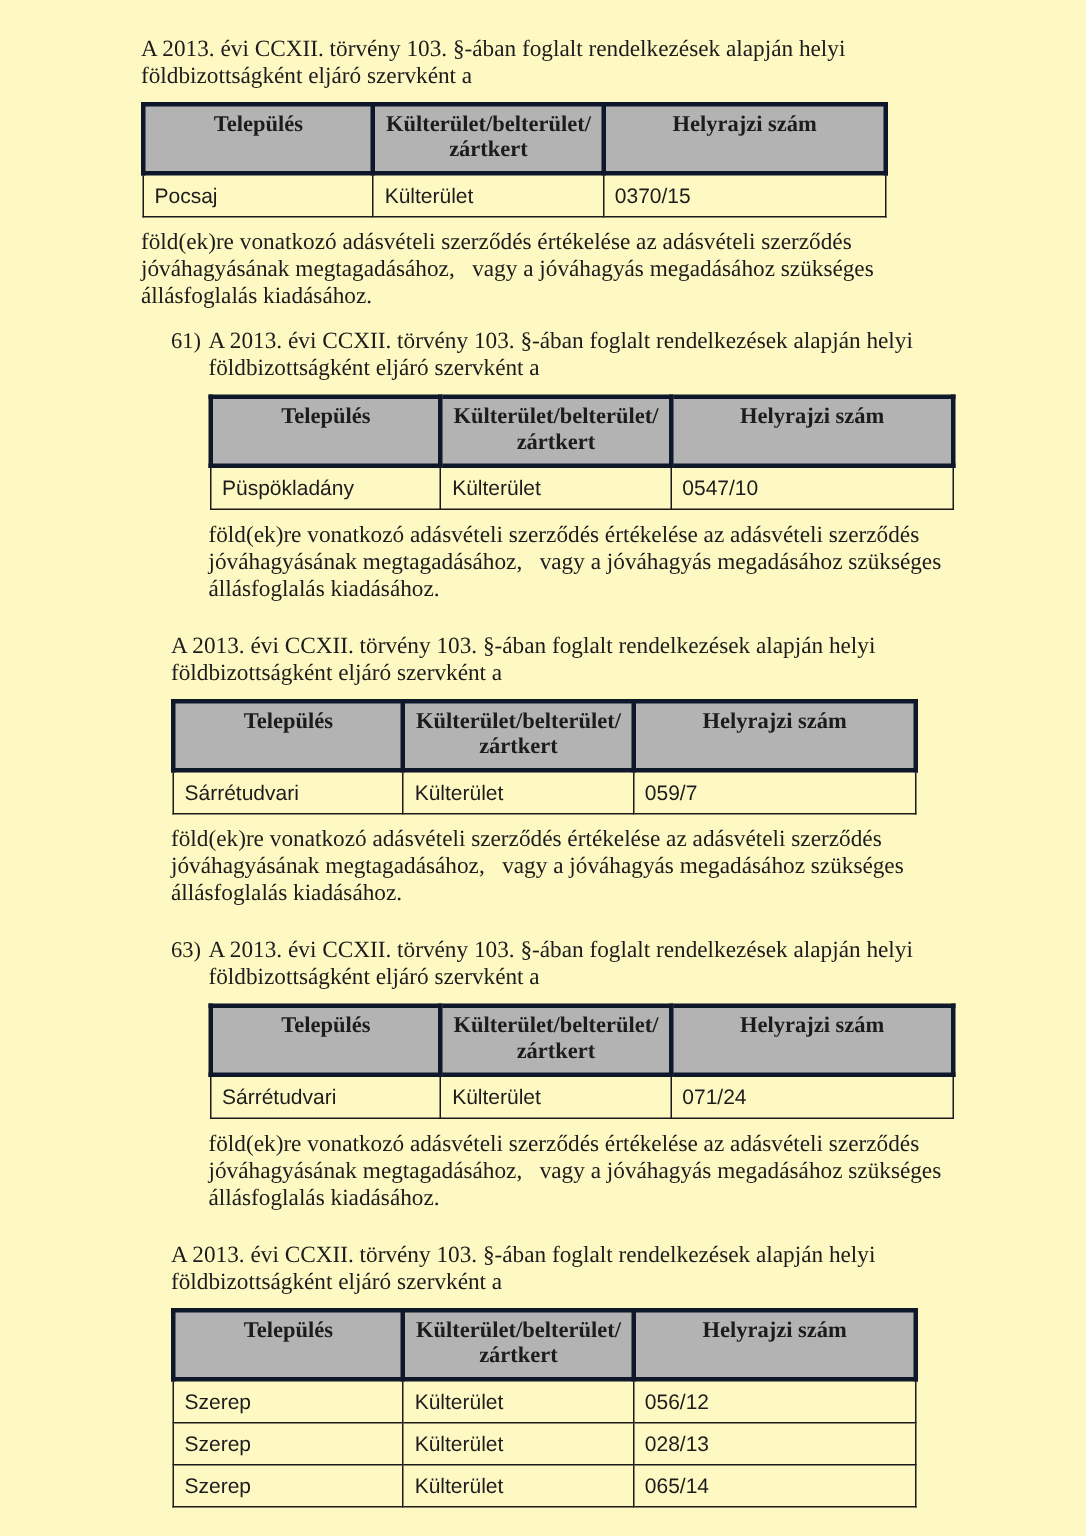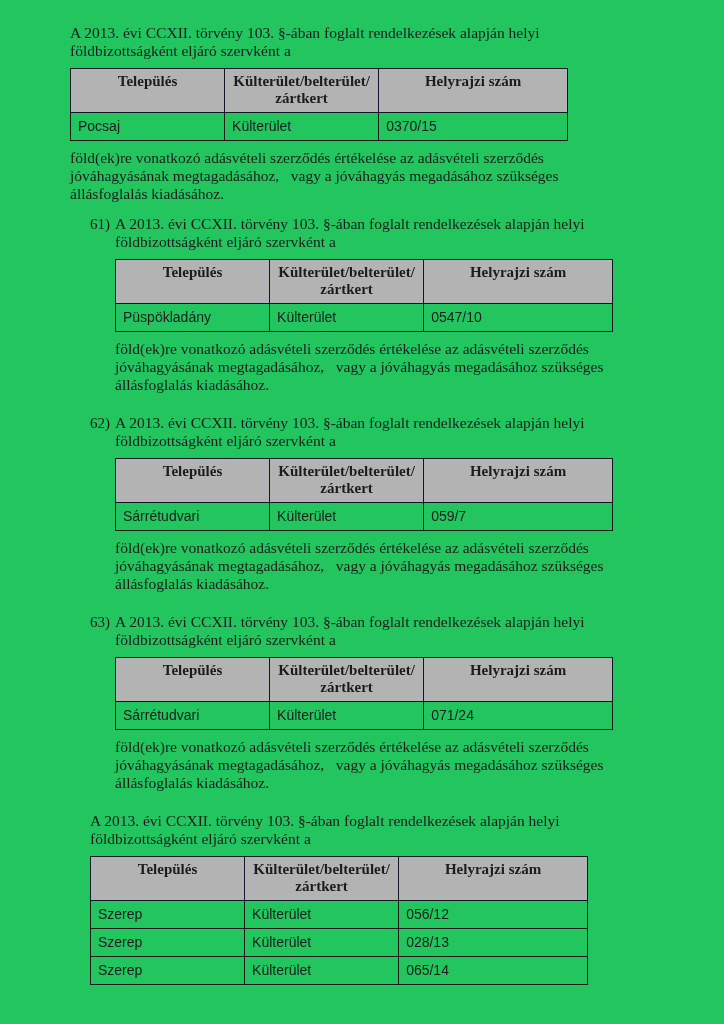--- a/index.html
+++ b/index.html
@@ -5,23 +5,23 @@
   html, body { margin:0; padding:0; background:#ffffff; }
   body {
     width:724px; height:1024px;
     font-family:"Liberation Serif", serif;
     color:#1c1c1c;
     overflow:hidden;
   }
   .page {
     box-sizing:border-box;
     width:724px; height:1024px;
-    padding:24px 40px 0 70px;
+    padding:24px 40px 0 94px;
     overflow:hidden;
-    background:#22c55e;
+    background:#fef9c3;
   }
   .lead, .after { margin:0; }
   .line {
     white-space:pre;
     font-size:15.5px;
     line-height:18px;
   }
   .lead { margin-bottom:8px; }
   .after { margin-top:8px; margin-bottom:8px; }
   .section { margin-bottom:6px; }
@@ -35,21 +35,21 @@
     border-collapse:collapse;
     table-layout:fixed;
     width:498px;
     margin:0;
   }
   table.land-table col.c1 { width:31%; }
   table.land-table col.c2 { width:31%; }
   table.land-table col.c3 { width:38%; }
   table.land-table th {
     background:#b3b3b3;
-    border:1px solid #0f172a;
+    border:3px solid #0f172a;
     font-family:"Liberation Serif", serif;
     font-weight:bold;
     font-size:15px;
     line-height:17px;
     text-align:center;
     vertical-align:top;
     padding:4px 4px 5px 4px;
     white-space:pre-line;
   }
   table.land-table td {
@@ -133,21 +133,20 @@
       </table>
       <div class="after">
         <div class="line">föld(ek)re vonatkozó adásvételi szerződés értékelése az adásvételi szerződés</div>
         <div class="line">jóváhagyásának megtagadásához,   vagy a jóváhagyás megadásához szükséges</div>
         <div class="line">állásfoglalás kiadásához.</div>
       </div>
     </div>
   </div>
 
   <div class="section numbered">
-    <div class="num">62)</div>
     <div class="sec-content">
       <div class="lead">
         <div class="line">A 2013. évi CCXII. törvény 103. §-ában foglalt rendelkezések alapján helyi</div>
         <div class="line">földbizottságként eljáró szervként a</div>
       </div>
       <table class="land-table">
         <colgroup>
             <col class="c1">
             <col class="c2">
             <col class="c3">

